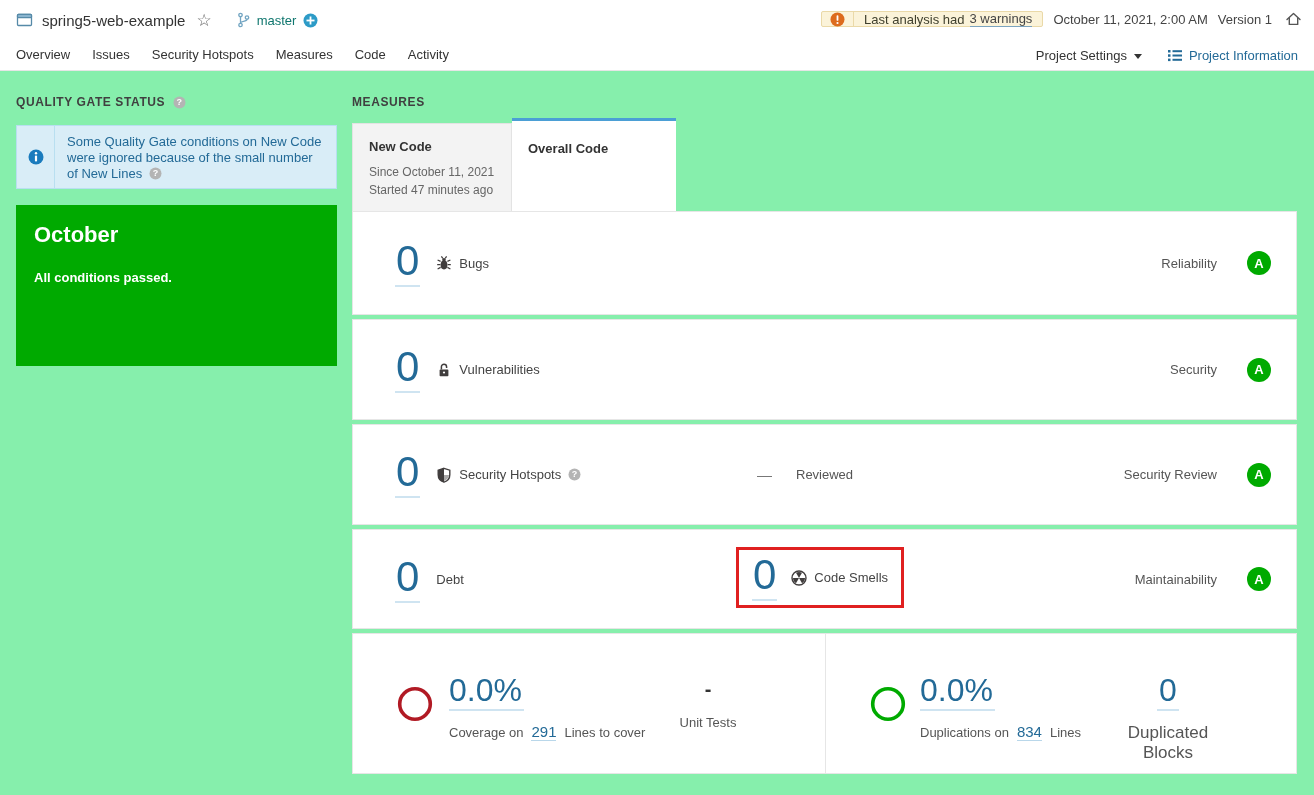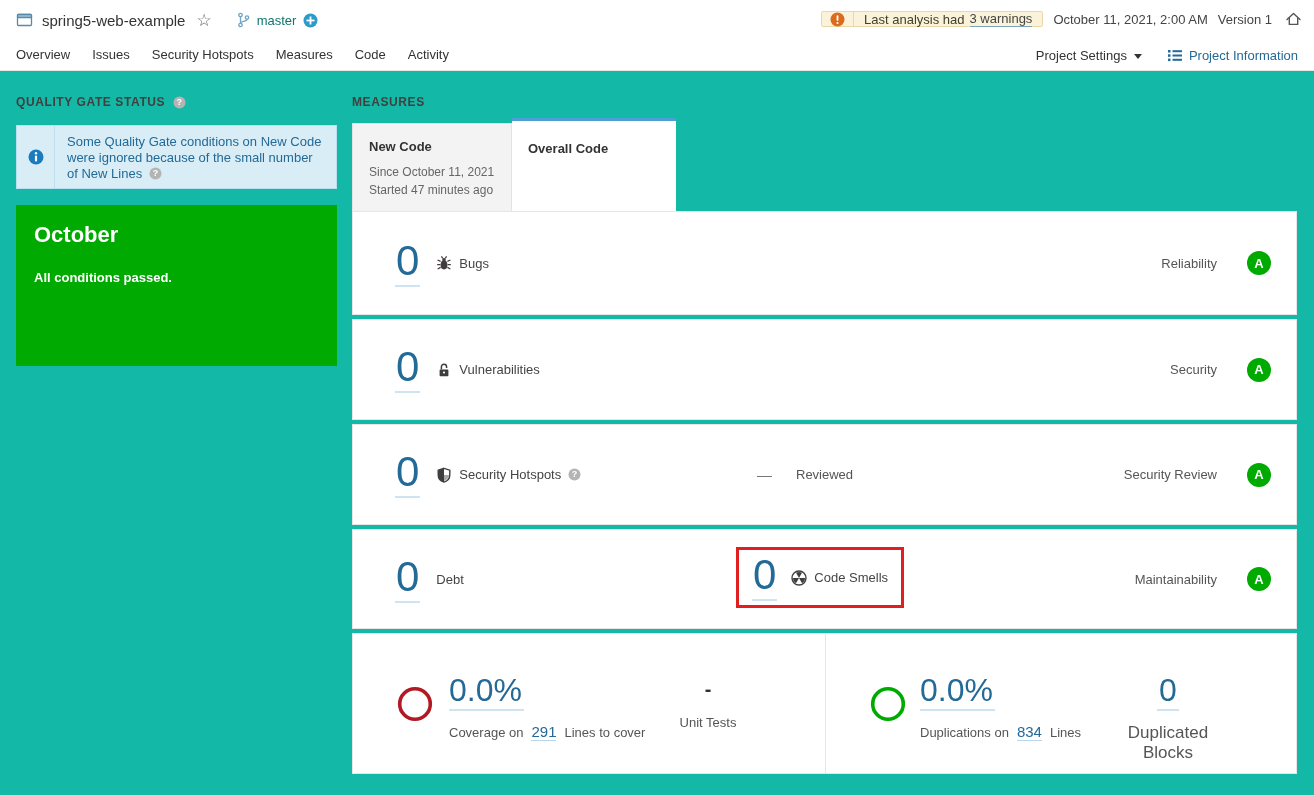--- a/index.html
+++ b/index.html
@@ -24,21 +24,21 @@
 
   .tabs-row { position:absolute; left:16px; top:47px; display:flex; gap:22px; height:23px; }
   .tab { font-size:13px; color:#333; position:relative; cursor:pointer; }
   .tab.active::after { content:""; position:absolute; left:0; right:0; bottom:-4px; height:3px; background:#4b9fd5; }
   .tabs-right { position:absolute; right:16px; top:48px; display:flex; align-items:center; gap:26px; }
   .proj-settings { display:flex; align-items:center; gap:7px; font-size:13px; color:#333; cursor:pointer; }
   .caret { width:0; height:0; border-left:4px solid transparent; border-right:4px solid transparent; border-top:5px solid #333; margin-top:2px; }
   .proj-info { display:flex; align-items:center; gap:7px; font-size:13px; color:#236a97; cursor:pointer; }
 
   
-  .content { position:absolute; top:70px; left:0; width:1314px; height:725px; background:#14b8a6; border-top:1px solid #e6e6e6; }
+  .content { position:absolute; top:70px; left:0; width:1314px; height:725px; background:#86efac; border-top:1px solid #e6e6e6; }
   .section-title { font-size:12px; font-weight:bold; color:#404040; letter-spacing:.6px; display:flex; align-items:center; gap:8px; }
   .qg-title { position:absolute; left:16px; top:24px; }
   .m-title  { position:absolute; left:352px; top:24px; }
 
   .qg-info { position:absolute; left:16px; top:54px; width:321px; height:64px; background:#d9edf7; border:1px solid #b9dff0; display:flex; }
   .qg-info-ic { flex:0 0 38px; display:flex; align-items:center; justify-content:center; border-right:1px solid #b9dff0; }
   .qg-info-text { padding:8px 10px 8px 12px; font-size:13px; line-height:16px; color:#236a97; }
   .inline-help { display:inline-block; vertical-align:-2px; margin-left:3px; }
 
   .qg-passed { position:absolute; left:16px; top:134px; width:321px; height:161px; background:#00aa00; padding:17px 18px; }

